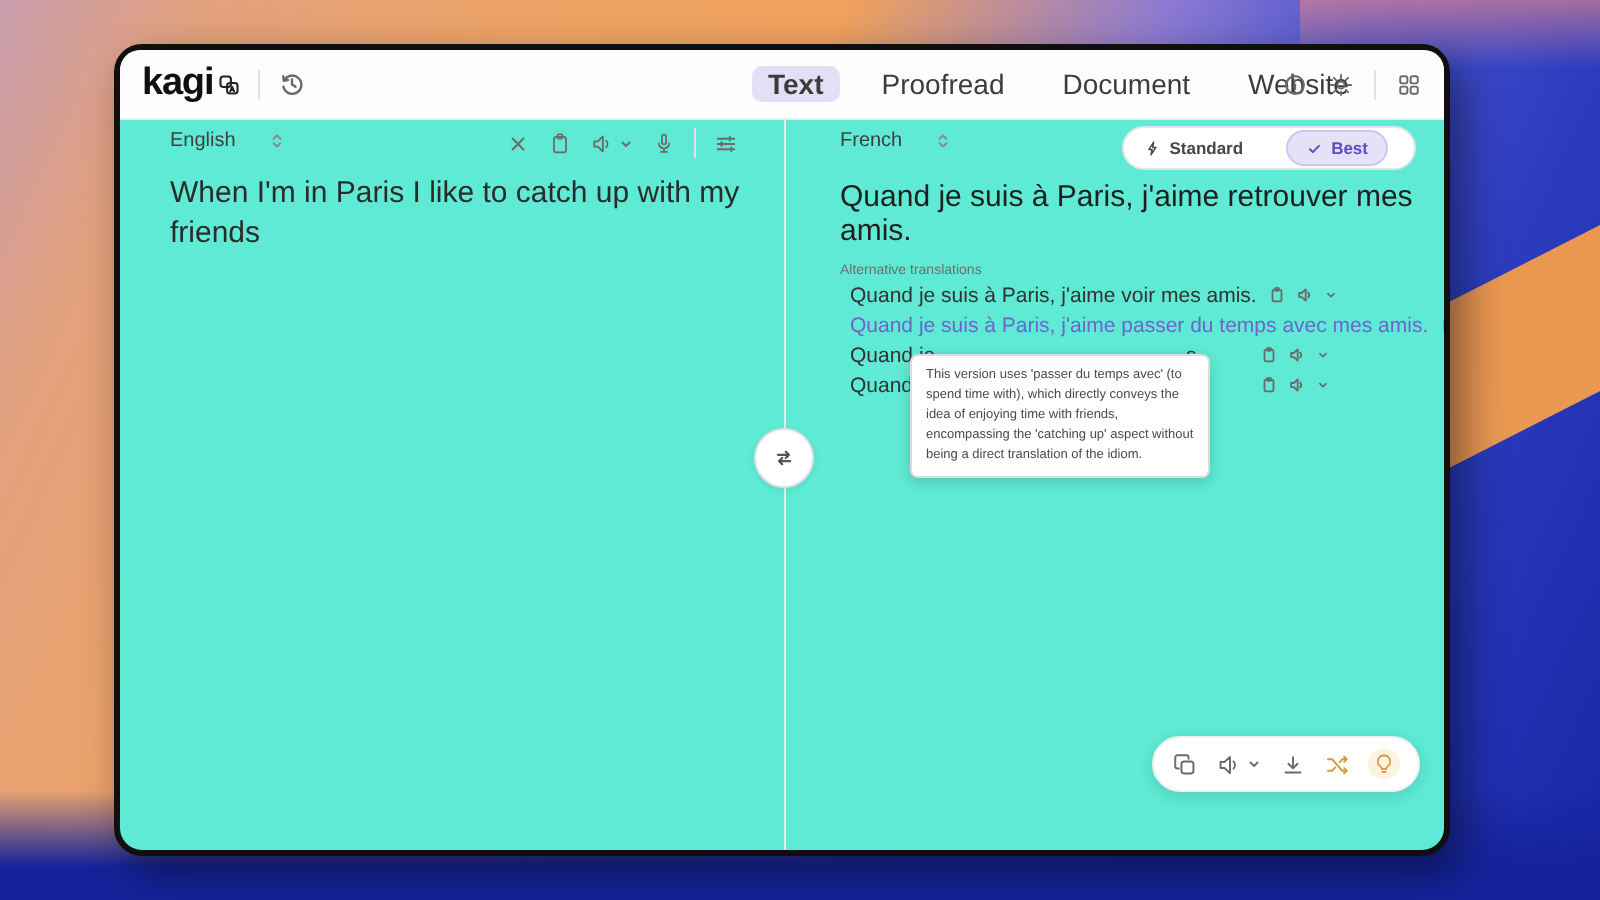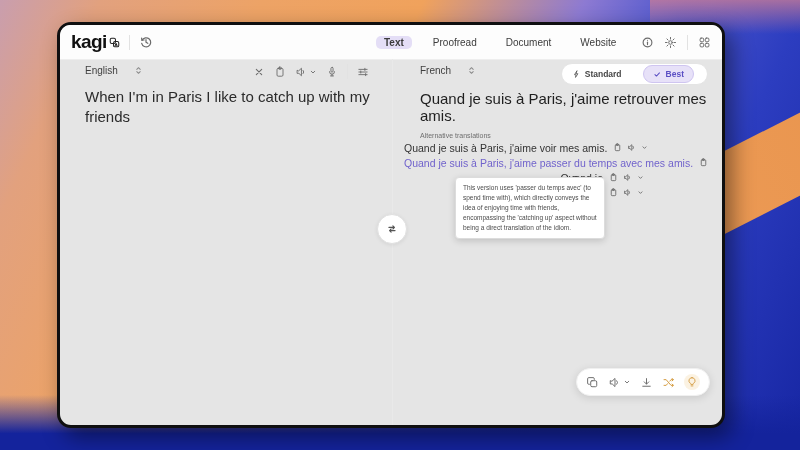--- a/index.html
+++ b/index.html
@@ -5,51 +5,51 @@
   html,body{margin:0;padding:0;width:800px;height:450px;overflow:hidden;
     font-family:"Liberation Sans","DejaVu Sans",sans-serif;-webkit-font-smoothing:antialiased;}
   .wallpaper{position:absolute;inset:0;
     background:linear-gradient(115deg,#c99eae 0%,#e2a17e 10%,#eda366 26%,#f0a25c 42%,#8d7ad2 58%,#4b55cd 68%,#2c3dc0 80%,#1726a3 100%);}
   .wp-stripe{position:absolute;right:-90px;top:168px;width:380px;height:74px;
     background:linear-gradient(90deg,rgba(240,160,90,0),#ec9a55 45%,#e9954e);transform:rotate(-27deg);}
   .wp-topright{position:absolute;right:0;top:0;width:150px;height:34px;
     background:linear-gradient(180deg,rgba(205,125,150,.75),rgba(205,125,150,0));}
   .wp-bottom{position:absolute;left:0;right:0;bottom:0;height:55px;
     background:linear-gradient(180deg,rgba(20,35,156,0),#14239c 70%);}
-  .window{position:absolute;left:57px;top:22px;width:668px;height:406px;background:#e5e5e5;
+  .window{position:absolute;left:57px;top:22px;width:668px;height:406px;background:#5eead4;
     border:3px solid #0f0f10;border-radius:14px;box-shadow:7px 9px 22px rgba(0,0,0,.45);box-sizing:border-box;}
   .win-inner{position:absolute;inset:0;overflow:hidden;border-radius:10px;}
   
   .win-header{position:absolute;top:0;left:0;right:0;height:34px;background:#fdfdfd;border-bottom:1px solid #eeeeee;}
   .header-left{position:absolute;left:11px;top:0;height:34px;display:flex;align-items:center;gap:9px;}
   .brand{display:flex;align-items:flex-start;}
   .brand-name{font-size:19px;font-weight:800;color:#101010;letter-spacing:-.6px;line-height:22px;}
   .brand-icon{margin-left:2px;margin-top:6px;color:#222;}
   .vsep{width:1px;height:15px;background:#e2e2e2;}
   .iconbtn{display:flex;align-items:center;justify-content:center;color:#6b6b6b;background:none;border:none;padding:0;cursor:pointer;}
   .tabs{position:absolute;left:316px;top:0;height:34px;display:flex;align-items:center;gap:13px;}
-  .tab{font-size:10px;color:#3c3c3c;padding:1px 8px;border-radius:5px;cursor:pointer;white-space:nowrap;}
+  .tab{font-size:14px;color:#3c3c3c;padding:1px 8px;border-radius:5px;cursor:pointer;white-space:nowrap;}
   .tab.active{background:#e4def6;font-weight:700;}
   .header-actions{position:absolute;right:11px;top:0;height:34px;display:flex;align-items:center;gap:10px;}
   
   .divider-v{position:absolute;left:332px;top:34px;bottom:0;width:1px;background:#e9e9e9;}
   .lang-row{position:absolute;top:40px;display:flex;align-items:center;gap:16px;cursor:pointer;}
   .lang-label{font-size:10px;color:#3f3f3f;font-weight:500;}
   .updown{color:#8a8a8a;}
   .left-tools{position:absolute;left:193px;top:39px;display:flex;align-items:center;gap:9px;color:#5f5f5f;}
   .speaker-group{display:flex;align-items:center;gap:2px;}
   .source-text{position:absolute;left:25px;top:62px;width:292px;font-size:15px;color:#2b2b2b;line-height:1.3;outline:none;}
   .panel-right{position:absolute;left:332px;top:34px;right:0;bottom:0;}
   .mode-toggle{position:absolute;right:14px;top:4px;display:flex;align-items:center;height:18px;border:1px solid #e4e4e4;background:#fff;border-radius:12px;padding:1px;box-sizing:content-box;}
   .mode-seg{display:flex;align-items:center;gap:4px;font-size:8.5px;color:#474747;padding:0 9px;height:18px;border-radius:10px;cursor:pointer;white-space:nowrap;font-weight:bold;}
   .mode-seg.selected{background:#e7e1f8;border:1px solid #cfc5f0;color:#5b4fc4;font-weight:700;height:16px;margin:12px;}
   .translation{position:absolute;left:28px;top:31px;width:296px;font-size:15px;font-weight:500;color:#1f1f1f;}
   .explanation{position:absolute;left:28px;top:56px;width:294px;font-size:7.5px;color:#585858;line-height:1.5;}
   .alt-label{position:absolute;left:28px;top:73px;font-size:7px;color:#6e6e6e;}
-  .alt-rows{position:absolute;left:12px;top:81px;width:240px;text-align:right;}
+  .alt-rows{position:absolute;left:33px;top:81px;width:240px;}
   .alt-row{display:flex;align-items:center;height:15px;}
   .alt-text{flex:1;font-size:10.5px;color:#333;position:relative;white-space:nowrap;cursor:pointer;}
   .alt-text.hl{color:#7163cc;}
   .alt-suffix{position:absolute;left:168px;top:0;}
   .alt-icons{display:flex;align-items:center;gap:5px;color:#8f8f8f;margin-left:6px;}
   .tooltip{position:absolute;left:63px;top:118px;width:134px;background:#fff;border:1px solid #dcdcdc;border-radius:4px;
     box-shadow:0 2px 7px rgba(0,0,0,.16);padding:5px 7px;font-size:6.5px;line-height:1.55;color:#4a4a4a;z-index:6;}
   .swap-btn{position:absolute;left:317px;top:189px;width:30px;height:30px;border-radius:50%;background:#fff;
     border:1px solid #e0e0e0;box-shadow:0 1px 4px rgba(0,0,0,.08);display:flex;align-items:center;justify-content:center;color:#555;cursor:pointer;z-index:4;}
   .bottom-tools{position:absolute;right:12px;bottom:29px;display:flex;align-items:center;gap:9px;background:#fff;

